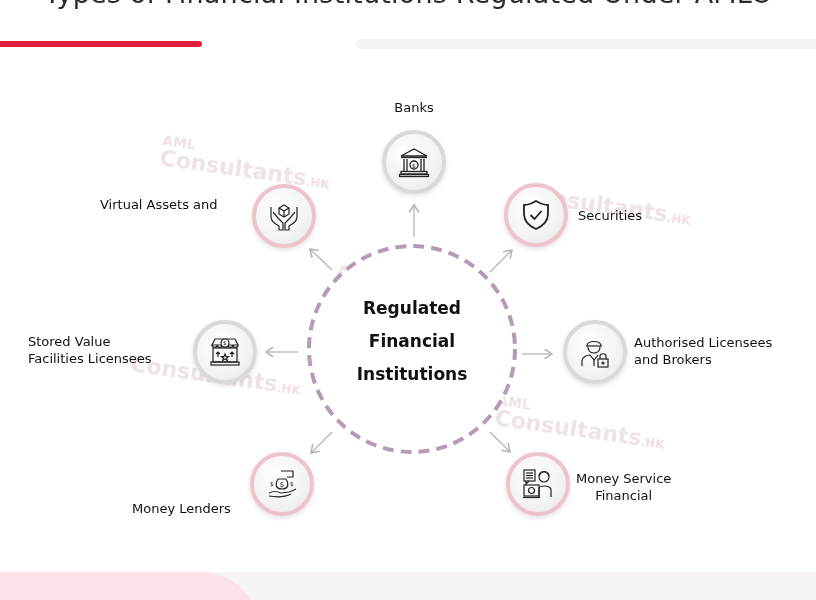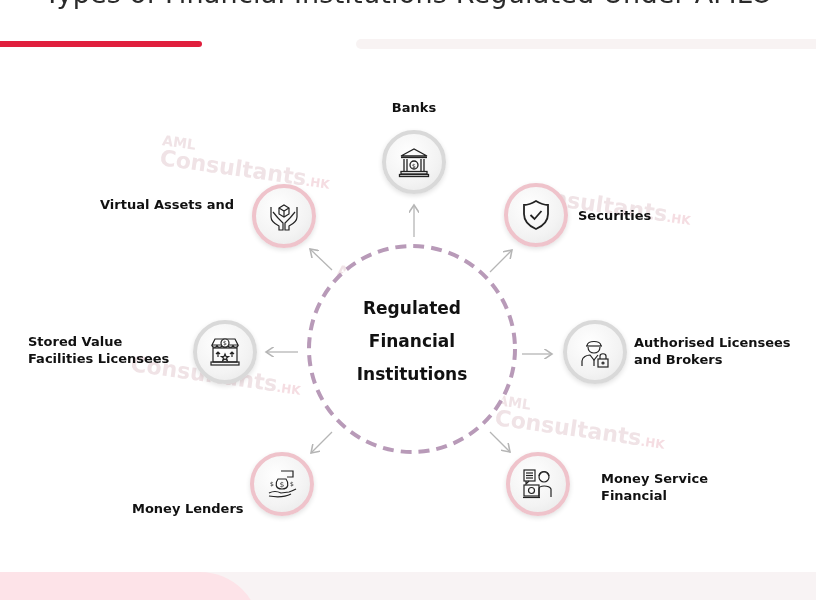--- a/index.html
+++ b/index.html
@@ -12,21 +12,21 @@
   .watermark{position:absolute;color:#f0e3e6;font-weight:bold;font-family:"DejaVu Sans",sans-serif;transform:rotate(8deg);pointer-events:none;white-space:nowrap;line-height:1;}
   .watermark .aml{font-size:14px;display:block;}
   .watermark .cons{font-size:22px;}
   .watermark .hk{font-size:12px;color:#f5dde2;}
   svg.diagram{position:absolute;left:0;top:0;}
   .center-text{position:absolute;left:322px;top:292px;width:180px;text-align:center;font-size:17px;font-weight:bold;line-height:33px;color:#111;font-family:"DejaVu Sans",sans-serif;}
   .node{position:absolute;width:64px;height:64px;border-radius:50%;box-sizing:border-box;background:radial-gradient(circle at 40% 35%,#ffffff 0%,#f3f3f3 60%,#e6e6e6 100%);box-shadow:0 2px 5px rgba(0,0,0,0.12);display:flex;align-items:center;justify-content:center;}
   .node.grey{border:4px solid #d9d9d9;}
   .node.pink{border:4px solid #efc3cb;}
   .node svg{width:34px;height:34px;}
-  .label{position:absolute;font-size:13px;line-height:17px;color:#111;font-weight:700;font-family:"DejaVu Sans",sans-serif;white-space:nowrap;}
+  .label{position:absolute;font-size:13px;line-height:17px;color:#111;font-weight:400;font-family:"DejaVu Sans",sans-serif;white-space:nowrap;}
   .label.right{}
 </style>
 </head>
 <body>
 
 <div class="title">Types of Financial Institutions Regulated Under AMLO</div>
 <div class="red-bar"></div>
 <div class="grey-bar"></div>
 
 <div class="watermark" style="left:160px;top:145px;"><span class="aml">AML</span><span class="cons">Consultants</span><span class="hk">.HK</span></div>
@@ -107,21 +107,21 @@
       <line x1="5" y1="11" x2="12" y2="11"></line>
     <path d="M5 14 L5 17 L8 14"></path>
     <circle cx="23" cy="10" r="5"></circle>
       <path d="M18 9 C18 3 28 3 28 9"></path>
     <path d="M18 30 L18 22 C18 18 28 18 30 22 L30 30"></path>
     <rect x="3" y="18" width="15" height="11"></rect>
       <line x1="2" y1="30.5" x2="19" y2="30.5"></line>
     <circle cx="10.5" cy="23.5" r="3"></circle>
   </svg>
 </div>
-<div class="label" style="left:601px;top:470px;">
+<div class="label" style="left:576px;top:470px;text-align:center;">
   <div>Money Service</div>
   <div>Financial</div>
 </div>
 
 <div class="label right" style="left:132px;top:500px;">Money Lenders</div>
 <div class="node pink" style="left:250px;top:452px;">
   <svg viewBox="0 0 34 34" fill="none" stroke="#222" stroke-width="1.2">
     <path d="M16 4 L28 4 L28 10 L22 10"></path>
     <path d="M13 12 C10 16 10 22 17 22 C24 22 24 16 21 12 Z"></path>
     <text x="17" y="20" font-size="7" text-anchor="middle" fill="#222" stroke="none">$</text>

